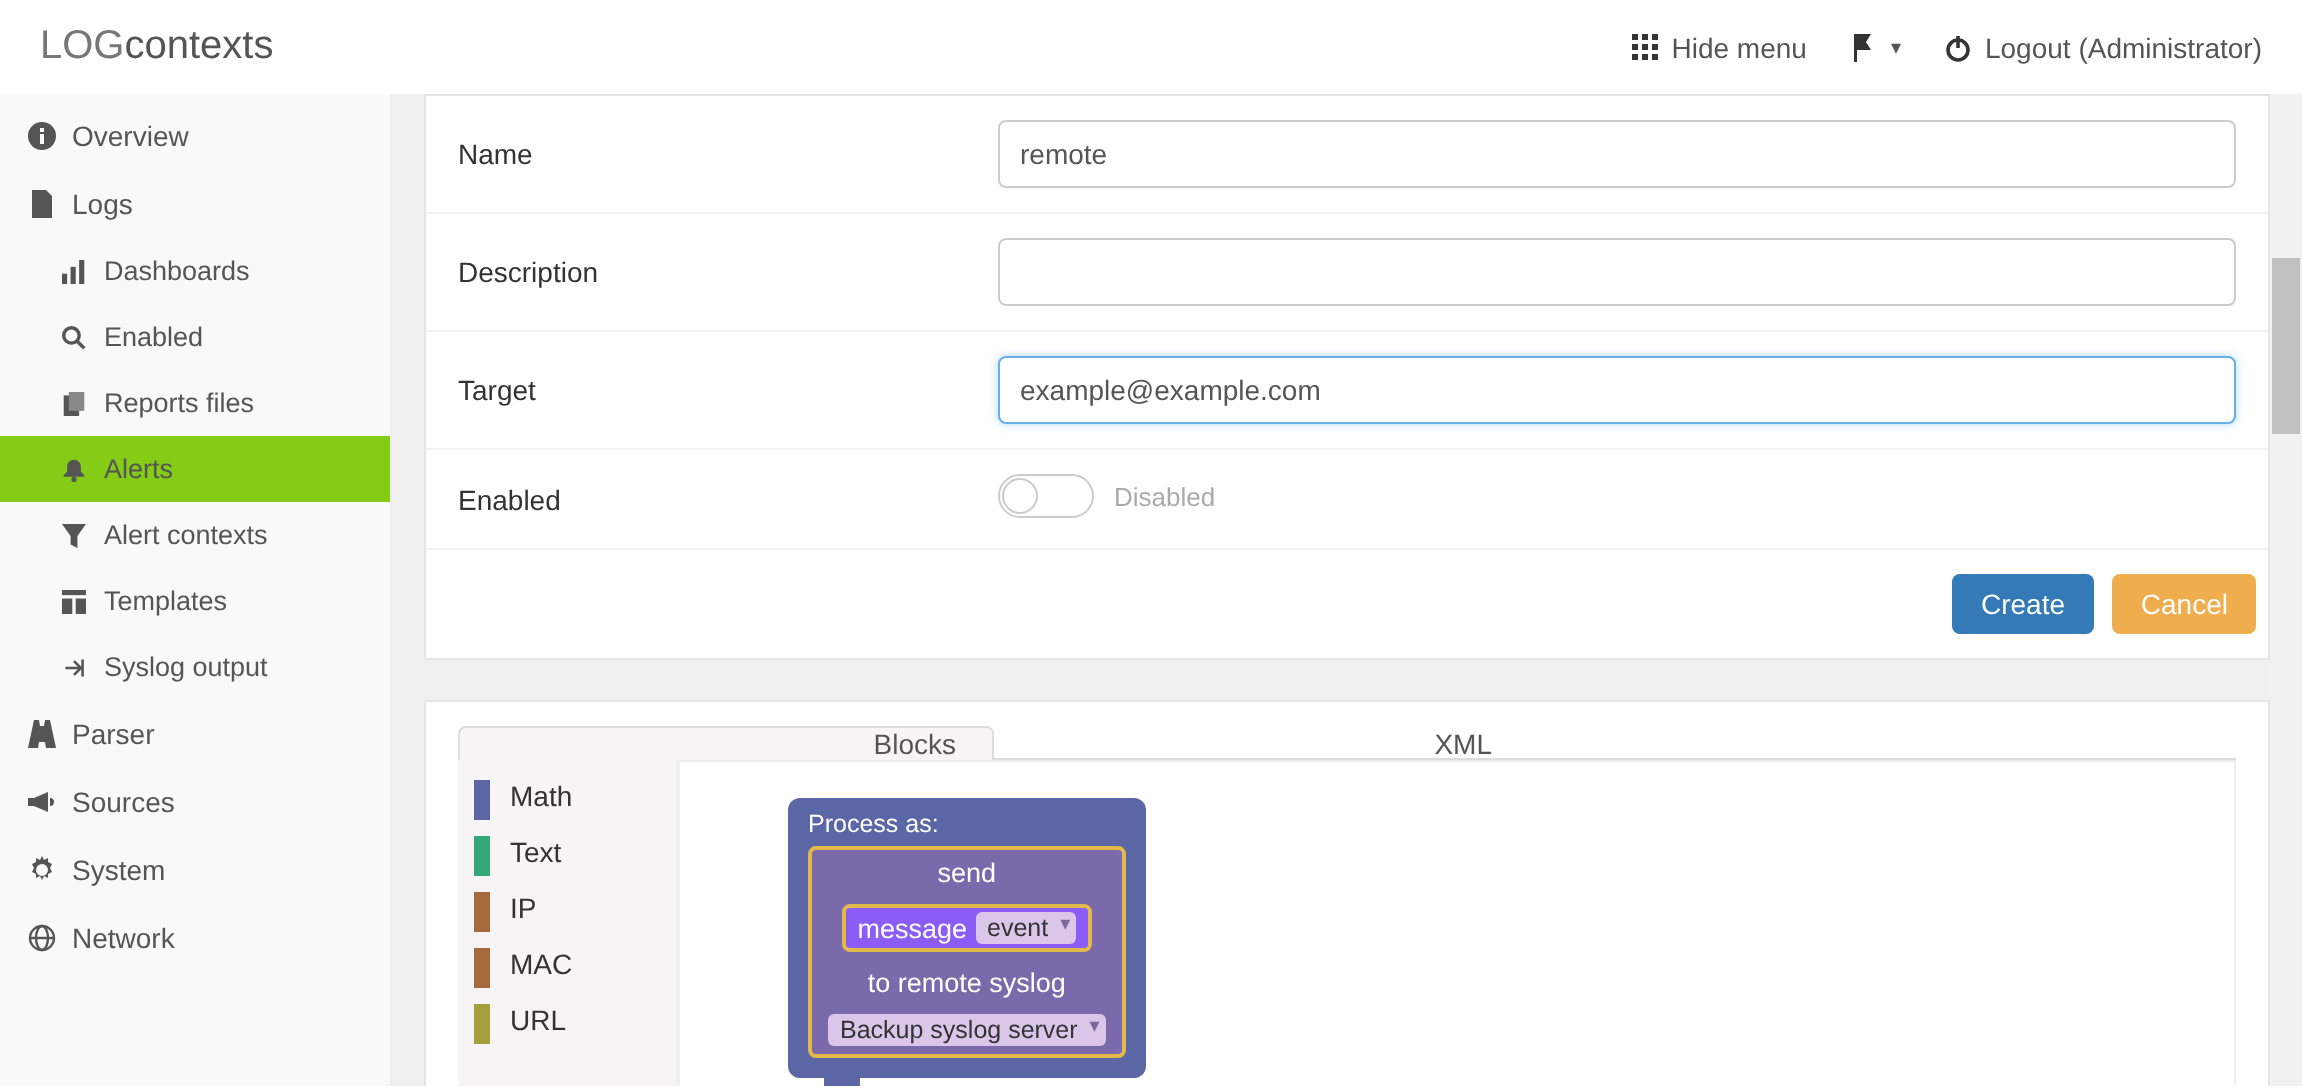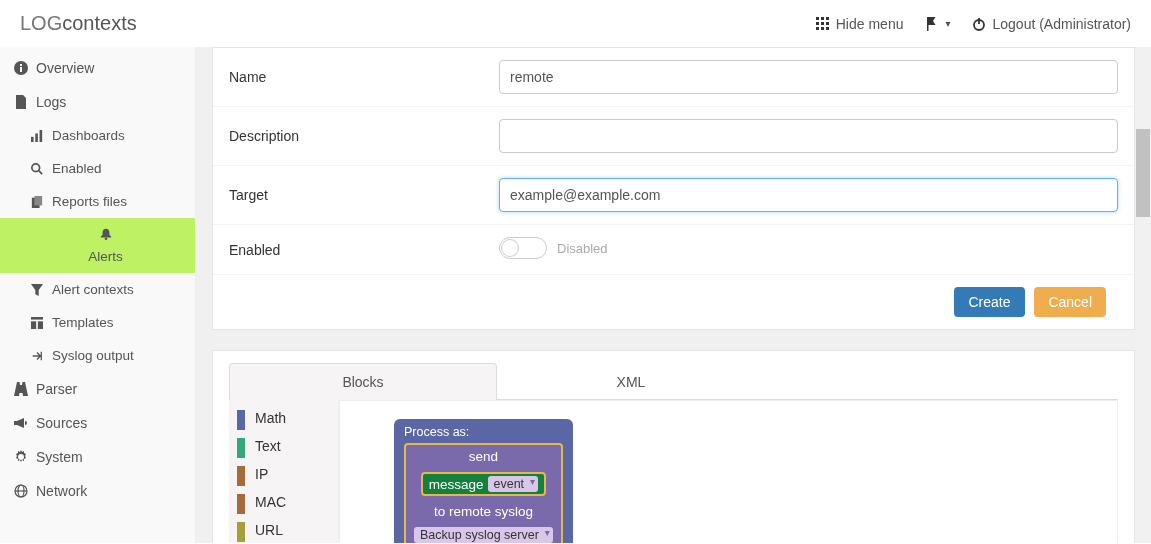--- a/index.html
+++ b/index.html
@@ -7,54 +7,54 @@
 .topbar { display: flex; align-items: center; justify-content: space-between; padding: 12px 20px; border-bottom: 0; }
 .brand { font-size: 20px; color: #777; font-weight: 400; }
 .brand-bold { color: #555; }
 .top-actions { display: flex; align-items: center; gap: 22px; color: #555; }
 .top-action { display: inline-flex; align-items: center; gap: 6px; cursor: pointer; color: #555; }
 .top-action svg, .top-action .icon { color: #333; }
 .layout { display: flex; height: 496px; }
 .sidebar { width: 196px; background: #f9f9f9; border-right: 1px solid #eee; padding-top: 4px; overflow-y: auto; flex-shrink: 0; }
 .side-item { display: flex; align-items: center; gap: 8px; padding: 9px 14px; color: #555; cursor: pointer; font-size: 14px; }
 .side-item.sub { padding-left: 30px; font-size: 13.5px; }
-.side-item.active { background: #bef264; flex-direction: column; }
+.side-item.active { background: #84cc16; }
 .content-wrap { flex: 1; display: flex; }
 .content { flex: 1; background: #f1f0f0; padding: 0 0 0 16px; overflow-y: auto; }
 .scroll-track { width: 16px; background: #f1f1f1; position: relative; }
 .scroll-thumb { position: absolute; left: 1px; right: 1px; top: 82px; height: 88px; background: #c1c1c1; border-radius: 0; }
 .panel { background: #fff; border: 1px solid #e5e5e5; margin-bottom: 20px; }
 .form-panel { padding: 0; margin-top: 0; }
 .form-row { display: flex; align-items: center; border-bottom: 1px solid #f3f3f3; padding: 12px 16px; }
 .form-row:last-of-type { border-bottom: none; }
 .form-label { width: 270px; color: #333; font-size: 14px; }
 .form-control { flex: 1; }
 .input { width: 100%; height: 34px; border: 1px solid #ccc; border-radius: 4px; padding: 6px 10px; font-size: 14px; color: #555; }
 .input.focused { border-color: #66afe9; box-shadow: 0 0 4px rgba(102,175,233,0.5); }
 .toggle { display: inline-flex; align-items: center; gap: 10px; }
 .toggle-track { width: 48px; height: 22px; background: #fff; border: 1px solid #ccc; border-radius: 11px; position: relative; cursor: pointer; }
 .toggle-knob { position: absolute; left: 1px; top: 1px; width: 18px; height: 18px; background: #fff; border: 1px solid #ccc; border-radius: 50%; }
 .toggle-label { color: #aaa; font-size: 13px; }
-.btn-row { padding: 12px 28px; text-align: right; }
+.btn-row { padding: 12px 6px; text-align: right; }
 .btn { display: inline-block; padding: 7px 14px; border-radius: 4px; border: none; color: #fff; font-size: 14px; cursor: pointer; margin-left: 6px; }
 .btn-primary { background: #337ab7; }
 .btn-warning { background: #f0ad4e; }
 .tabs { display: flex; border-bottom: 1px solid #ddd; margin: 0 16px; padding-top: 12px; }
-.tab { padding: 10px 18px; cursor: pointer; color: #555; border: 1px solid transparent; border-bottom: none; border-radius: 4px 4px 0 0; background: transparent; margin-bottom: -1px; min-width: 268px; text-align: center; }
+.tab { padding: 0 18px; cursor: pointer; color: #555; border: 1px solid transparent; border-bottom: none; border-radius: 4px 4px 0 0; background: transparent; margin-bottom: -1px; min-width: 268px; text-align: right; }
 .tab.active { background: #f6f4f4; border-color: #ddd; color: #555; }
 .blocks-panel { display: flex; padding: 0 16px 16px 16px; }
 .blocks-list { width: 110px; padding-top: 6px; background: #f6f4f4; border-right: 1px solid #eee; }
 .block-item { display: flex; align-items: flex-start; gap: 10px; padding: 4px 8px; cursor: pointer; color: #333; font-size: 14px;}
 .block-bar { width: 8px; height: 20px; display: inline-block; }
 .workspace { flex: 1; background: #fff; min-height: 170px; padding: 18px 18px 18px 54px; position: relative; border: 1px solid #eee; }
 .blk-outer { display: inline-block; background: #5b67a5; border-radius: 6px; padding: 6px 10px 10px 10px; color: #fff; font-size: 13px; position: relative; }
 .blk-outer::after { content: ""; position: absolute; bottom: -8px; left: 18px; width: 18px; height: 10px; background: #5b67a5; border-radius: 0 0 4px 4px; }
 .blk-title { margin-bottom: 4px; font-size: 12.5px; }
 .blk-inner { background: #7b6aab; border: 2px solid #e4b94a; border-radius: 4px; padding: 4px 8px; display: inline-flex; align-items: center; gap: 8px; color: #fff; font-size: 13.5px; flex-direction: column; }
-.blk-slot { background: #15803d; border: 2px solid #e4b94a; border-radius: 4px; padding: 2px 6px; display: inline-flex; align-items: center; gap: 4px; }
+.blk-slot { background: #8b5cf6; border: 2px solid #e4b94a; border-radius: 4px; padding: 2px 6px; display: inline-flex; align-items: center; gap: 4px; }
 .blk-select { background: #d9c6e8; color: #333; border-radius: 3px; padding: 1px 14px 1px 6px; font-size: 12.5px; position: relative; cursor: pointer; }
 .blk-select::after { content: "▾"; position: absolute; right: 3px; top: 0; font-size: 10px; color: #7a6a9c; }
 .icon { display: inline-flex; align-items: center; justify-content: center; width: 14px; height: 14px; }
 </style>
 </head>
 <body>
 
 <div class="topbar">
   <div class="brand">
     <span style="font-weight:400;color:#777">LOG</span><span class="brand-bold">contexts</span>

